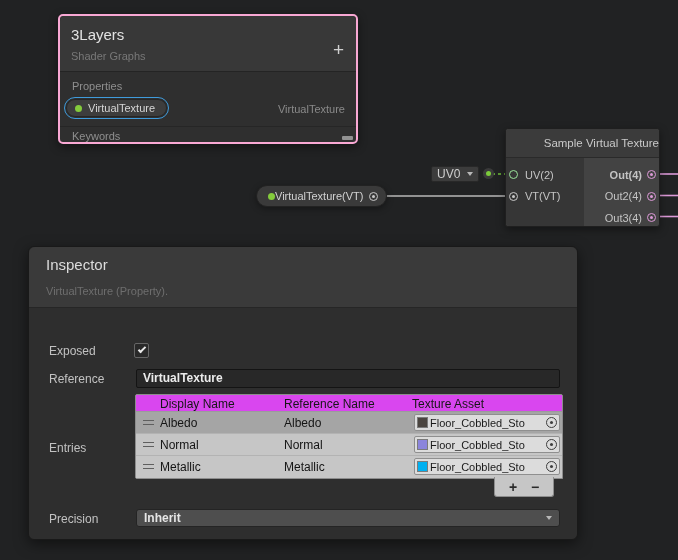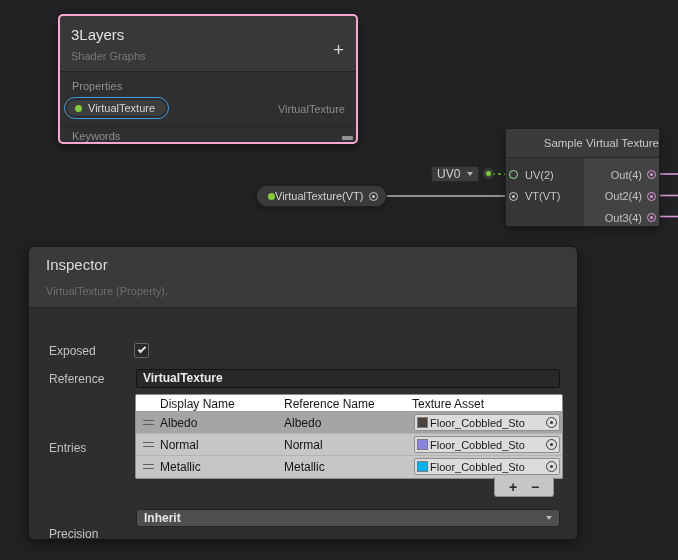--- a/index.html
+++ b/index.html
@@ -92,21 +92,21 @@
         border-left:2px solid #e9e9e9; border-bottom:2px solid #e9e9e9;
         transform:rotate(-45deg); }
 
   .textfield { position:absolute; left:107px; top:122px; width:424px; height:19px;
         background:#282828; border:1px solid #141414; border-radius:2px;
         font-size:12px; font-weight:bold; color:#ececec; line-height:17px;
         padding-left:6px; white-space:nowrap; overflow:hidden; }
 
   .etable { position:absolute; left:106px; top:147px; width:428px;
         border:1px solid #8d8d8d; border-radius:2px 2px 0 2px; background:#c6c6c6; }
-  .ehead { position:relative; height:17px; background:#ffffff;
+  .ehead { position:relative; height:17px; background:#d946ef;
         border-bottom:1px solid #9b9b9b; }
   .ehead span { position:absolute; top:2px; font-size:12px; color:#161616; }
   .erow { position:relative; height:22px; background:#c6c6c6;
         border-bottom:1px solid #b3b3b3; }
   .erow.sel { background:#a5a5a5; }
   .erow:last-child { border-bottom:none; }
   .handle { position:absolute; left:7px; top:8px; width:11px; height:5px;
         border-top:1.5px solid #5f5f5f; border-bottom:1.5px solid #5f5f5f; cursor:grab; }
   .cell-display, .cell-ref { position:absolute; top:4px; font-size:12px; color:#141414; }
   .cell-display { left:24px; } .cell-ref { left:148px; }
@@ -165,21 +165,21 @@
   <div class="bb-resize"></div>
 </div>
 
 <div class="abs node">
   <div class="node-title">Sample Virtual Texture</div>
   <div class="node-incol"></div>
   <span class="in-label" style="top:40px;">UV(2)</span>
   <span class="in-label" style="top:61px;">VT(VT)</span>
   <span class="port port-green" style="left:3px; top:41px;"></span>
   <span class="port port-ring" style="left:3px; top:63px;"></span>
-  <span class="out-label" style="top:40px;">Out(4)</span>
+  <span class="out-label" style="top:40px;font-weight:bold;">Out(4)</span>
   <span class="out-label" style="top:61px;">Out2(4)</span>
   <span class="out-label" style="top:83px;">Out3(4)</span>
   <span class="port port-pink" style="right:3px; top:41px;"></span>
   <span class="port port-pink" style="right:3px; top:63px;"></span>
   <span class="port port-pink" style="right:3px; top:84px;"></span>
 </div>
 
 <div class="abs uvdd">
   <span class="uvdd-label">UV0</span>
   <span class="caret"></span>
@@ -247,18 +247,18 @@
         <span class="picker"></span>
       </span>
     </div>
   </div>
 
   <div class="efoot">
     <span>+</span>
     <span>−</span>
   </div>
 
-  <span class="row-label" style="top:265px;margin-top:15px;">Precision</span>
+  <span class="row-label" style="top:265px;">Precision</span>
   <div class="ddl">
     <span class="ddl-label">Inherit</span>
     <span class="caret"></span>
   </div>
 </div>
 
 </body></html>

